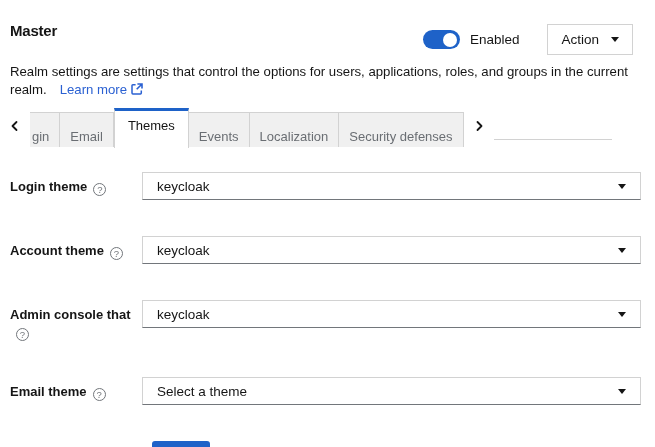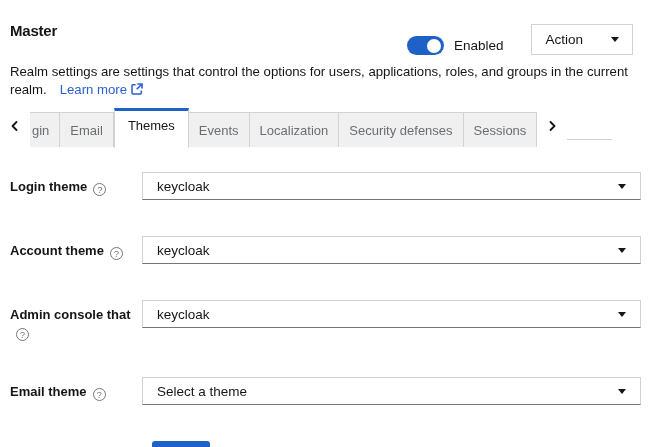--- a/index.html
+++ b/index.html
@@ -12,37 +12,37 @@
     --select-bottom:#72767b;
   }
   *{box-sizing:border-box;margin:0;padding:0;}
   body{
     width:655px;height:447px;overflow:hidden;background:#fff;color:var(--text);
     font-family:"Liberation Sans",sans-serif;font-size:13px;
   }
   
   .header{display:flex;justify-content:space-between;align-items:flex-start;padding:22px 22px 0 10px;}
   .page-title{font-size:15px;font-weight:700;letter-spacing:-0.2px;}
-  .header-right{display:flex;align-items:flex-end;gap:28px;margin-top:2px;}
+  .header-right{display:flex;align-items:center;gap:28px;margin-top:2px;}
   .switch-group{display:flex;align-items:center;gap:10px;font-size:13.5px;}
   .switch{width:37px;height:19px;border-radius:10px;background:var(--accent);position:relative;cursor:pointer;border:none;}
   .switch .knob{position:absolute;right:3px;top:2.5px;width:14px;height:14px;border-radius:50%;background:#fff;}
-  .action-btn{display:flex;align-items:center;gap:28px;border:1px solid var(--border);background:#fff;
+  .action-btn{display:flex;align-items:center;gap:12px;border:1px solid var(--border);background:#fff;
     padding:7px 13px;font-size:13.5px;font-family:inherit;color:var(--text);cursor:pointer;}
   .caret{width:0;height:0;border-left:4px solid transparent;border-right:4px solid transparent;border-top:5px solid var(--text);}
   
   .desc{padding:8px 14px 0 10px;font-size:13.2px;line-height:17.5px;}
   .learn-more{color:var(--link);text-decoration:none;margin-left:13px;white-space:nowrap;}
   .ext-icon{vertical-align:-1px;margin-left:4px;}
   
   .tabbar{margin-top:10px;position:relative;display:flex;align-items:flex-start;height:40px;}
   .tabbar::after{content:"";position:absolute;left:0;top:31px;width:612px;height:1px;background:var(--border);z-index:0;}
   .tab-scroll{width:30px;height:28px;margin-top:4px;display:flex;align-items:center;justify-content:center;
     background:#fff;border:none;cursor:pointer;z-index:1;}
-  .tab{padding:16px 10px;height:35px;margin-top:4px;display:flex;align-items:center;background:var(--tab-bg);
+  .tab{padding:16px 10px;height:35px;margin-top:4px;display:flex;background:var(--tab-bg);
     color:var(--muted);border-top:1px solid var(--border);border-right:1px solid var(--border);
     font-size:13px;cursor:pointer;z-index:1;white-space:nowrap;}
   .tab.clipped{padding-left:2px;}
   .tab.active{background:#fff;color:var(--text);height:40px;margin-top:0;align-items:flex-start;padding:7px 13px 0 13px;
     border-top:3px solid var(--accent);border-left:1px solid var(--border);border-right:1px solid var(--border);z-index:2;}
   
   .form{padding:24px 14px 0 10px;}
   .row{display:flex;margin-bottom:36px;}
   .row-label{width:132px;flex-shrink:0;font-weight:700;font-size:13px;line-height:17px;padding-top:6px;}
   .help-icon{display:inline-flex;align-items:center;justify-content:center;width:13px;height:13px;border-radius:50%;
@@ -100,23 +100,20 @@
     </div>
   <div class="tab">
       <span>Events</span>
     </div>
   <div class="tab">
       <span>Localization</span>
     </div>
   <div class="tab">
       <span>Security defenses</span>
     </div>
-  <div class="tab">
-      <span>Sessions</span>
-    </div>
   <button class="tab-scroll">
     <svg width="12" height="12" viewBox="0 0 12 12">
         <polyline points="4.5,2 8.5,6 4.5,10" fill="none" stroke="#151515" stroke-width="1.8" stroke-linecap="round" stroke-linejoin="round"></polyline>
       </svg>
   </button>
 </div>
 
 <div class="form">
 
   <div class="row">

